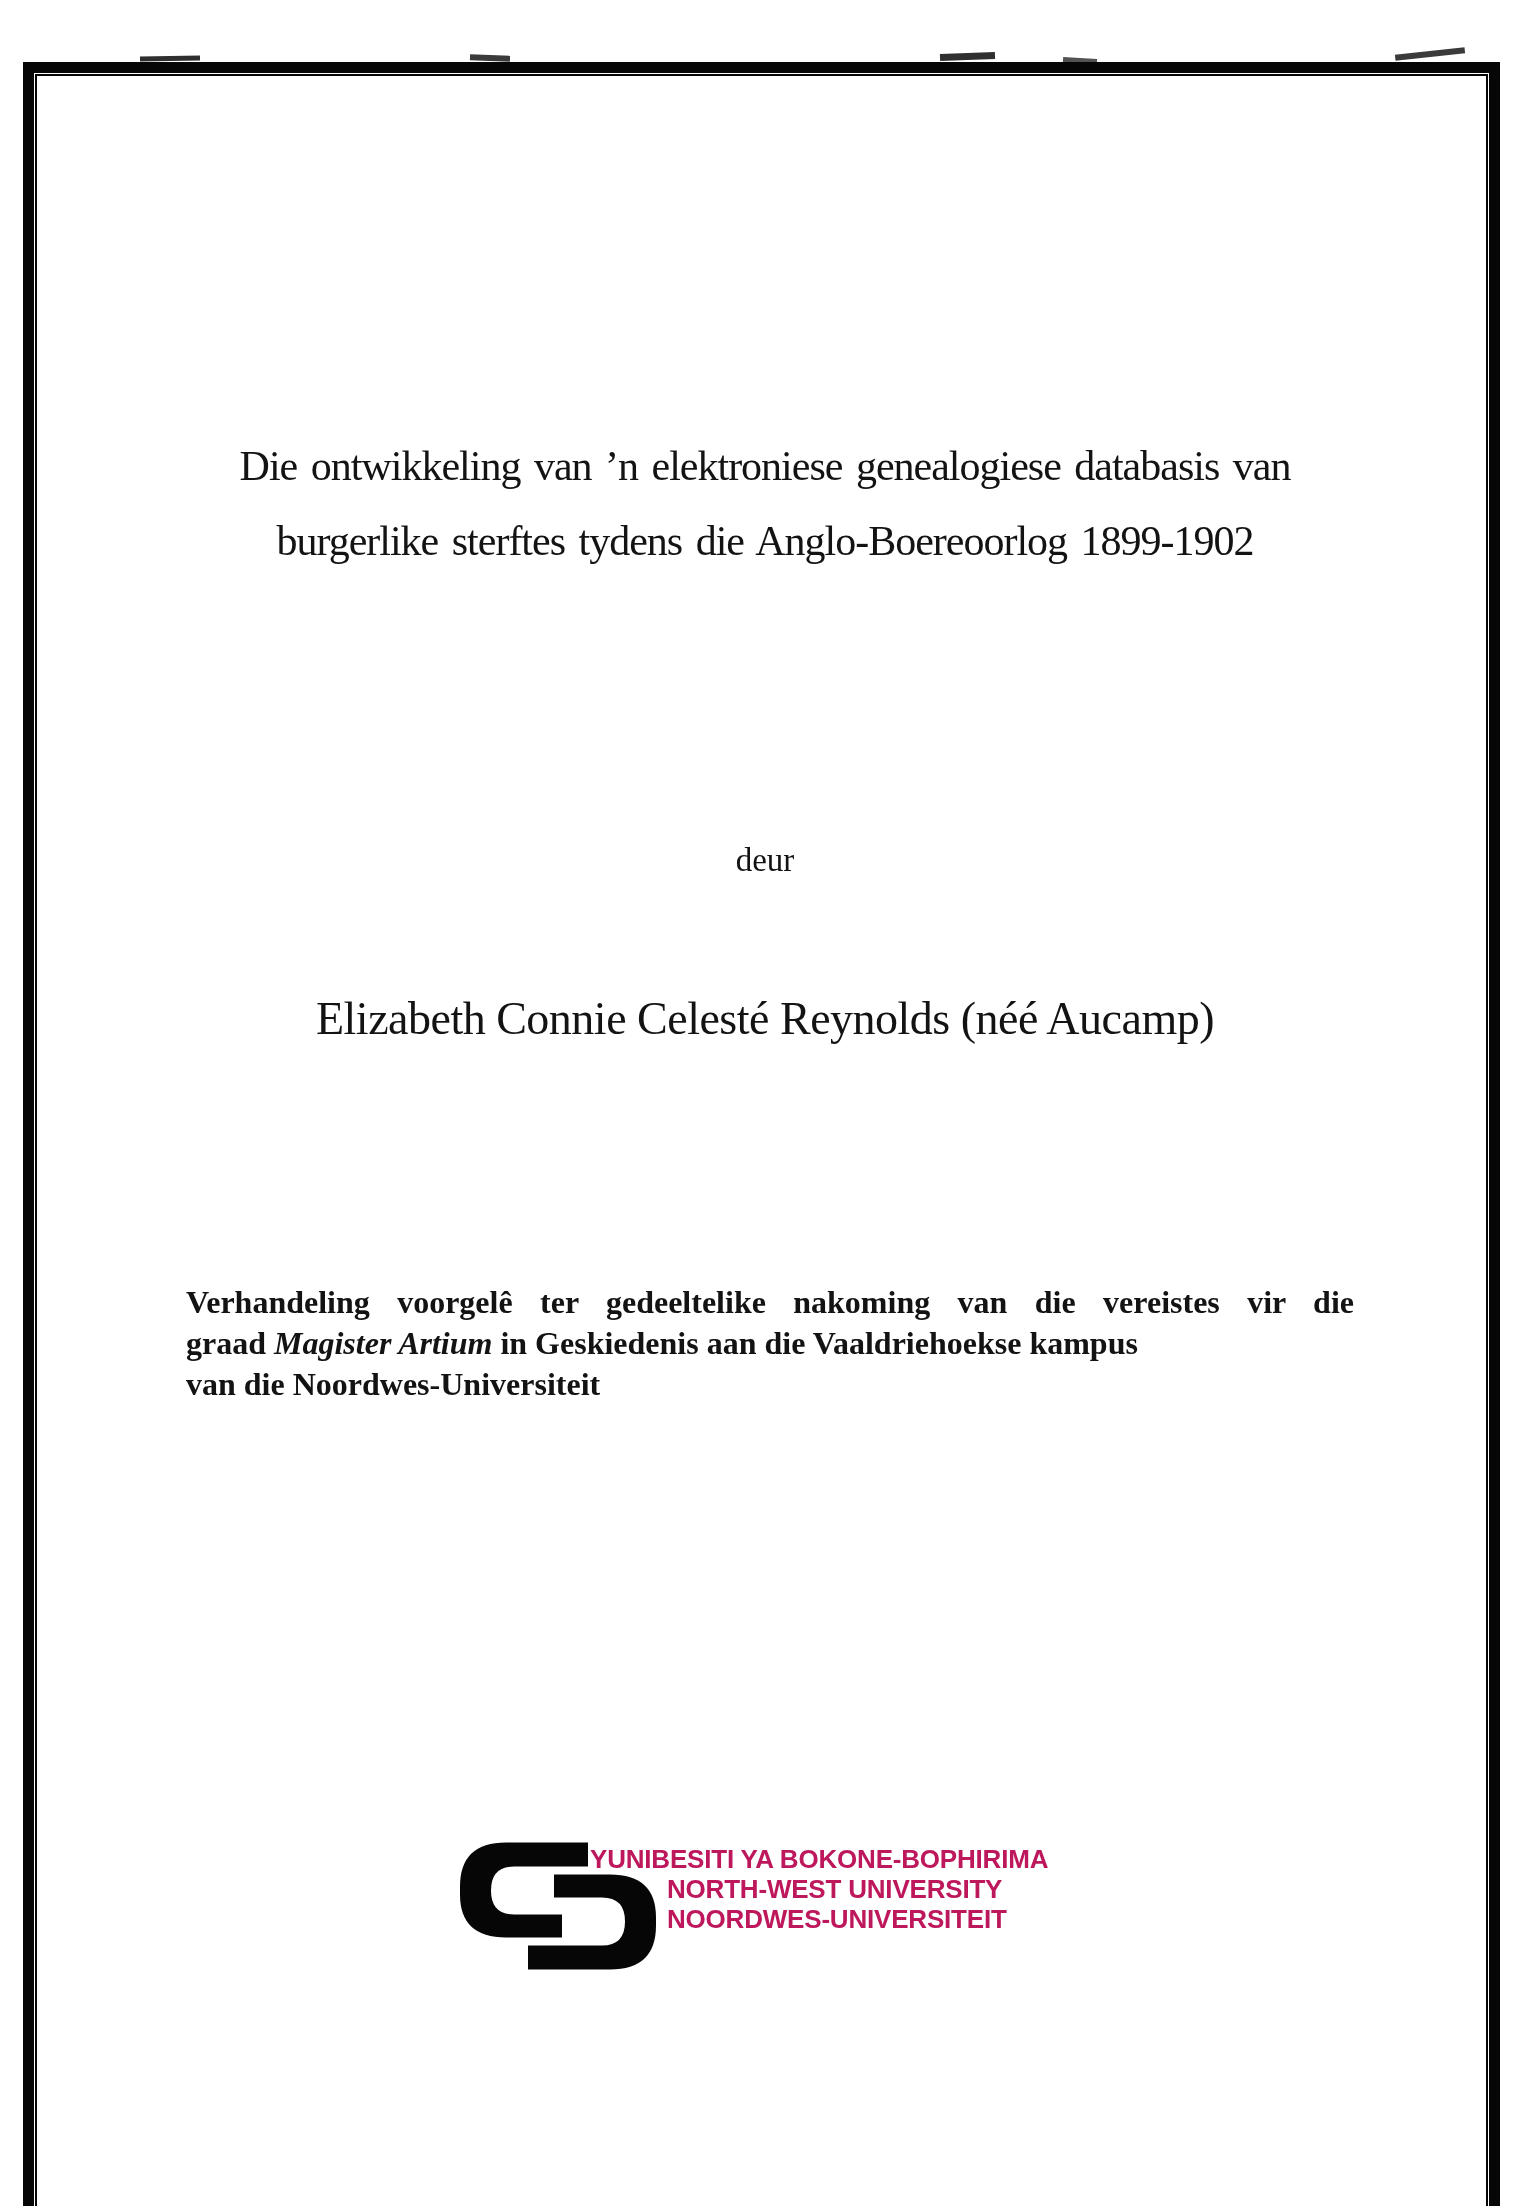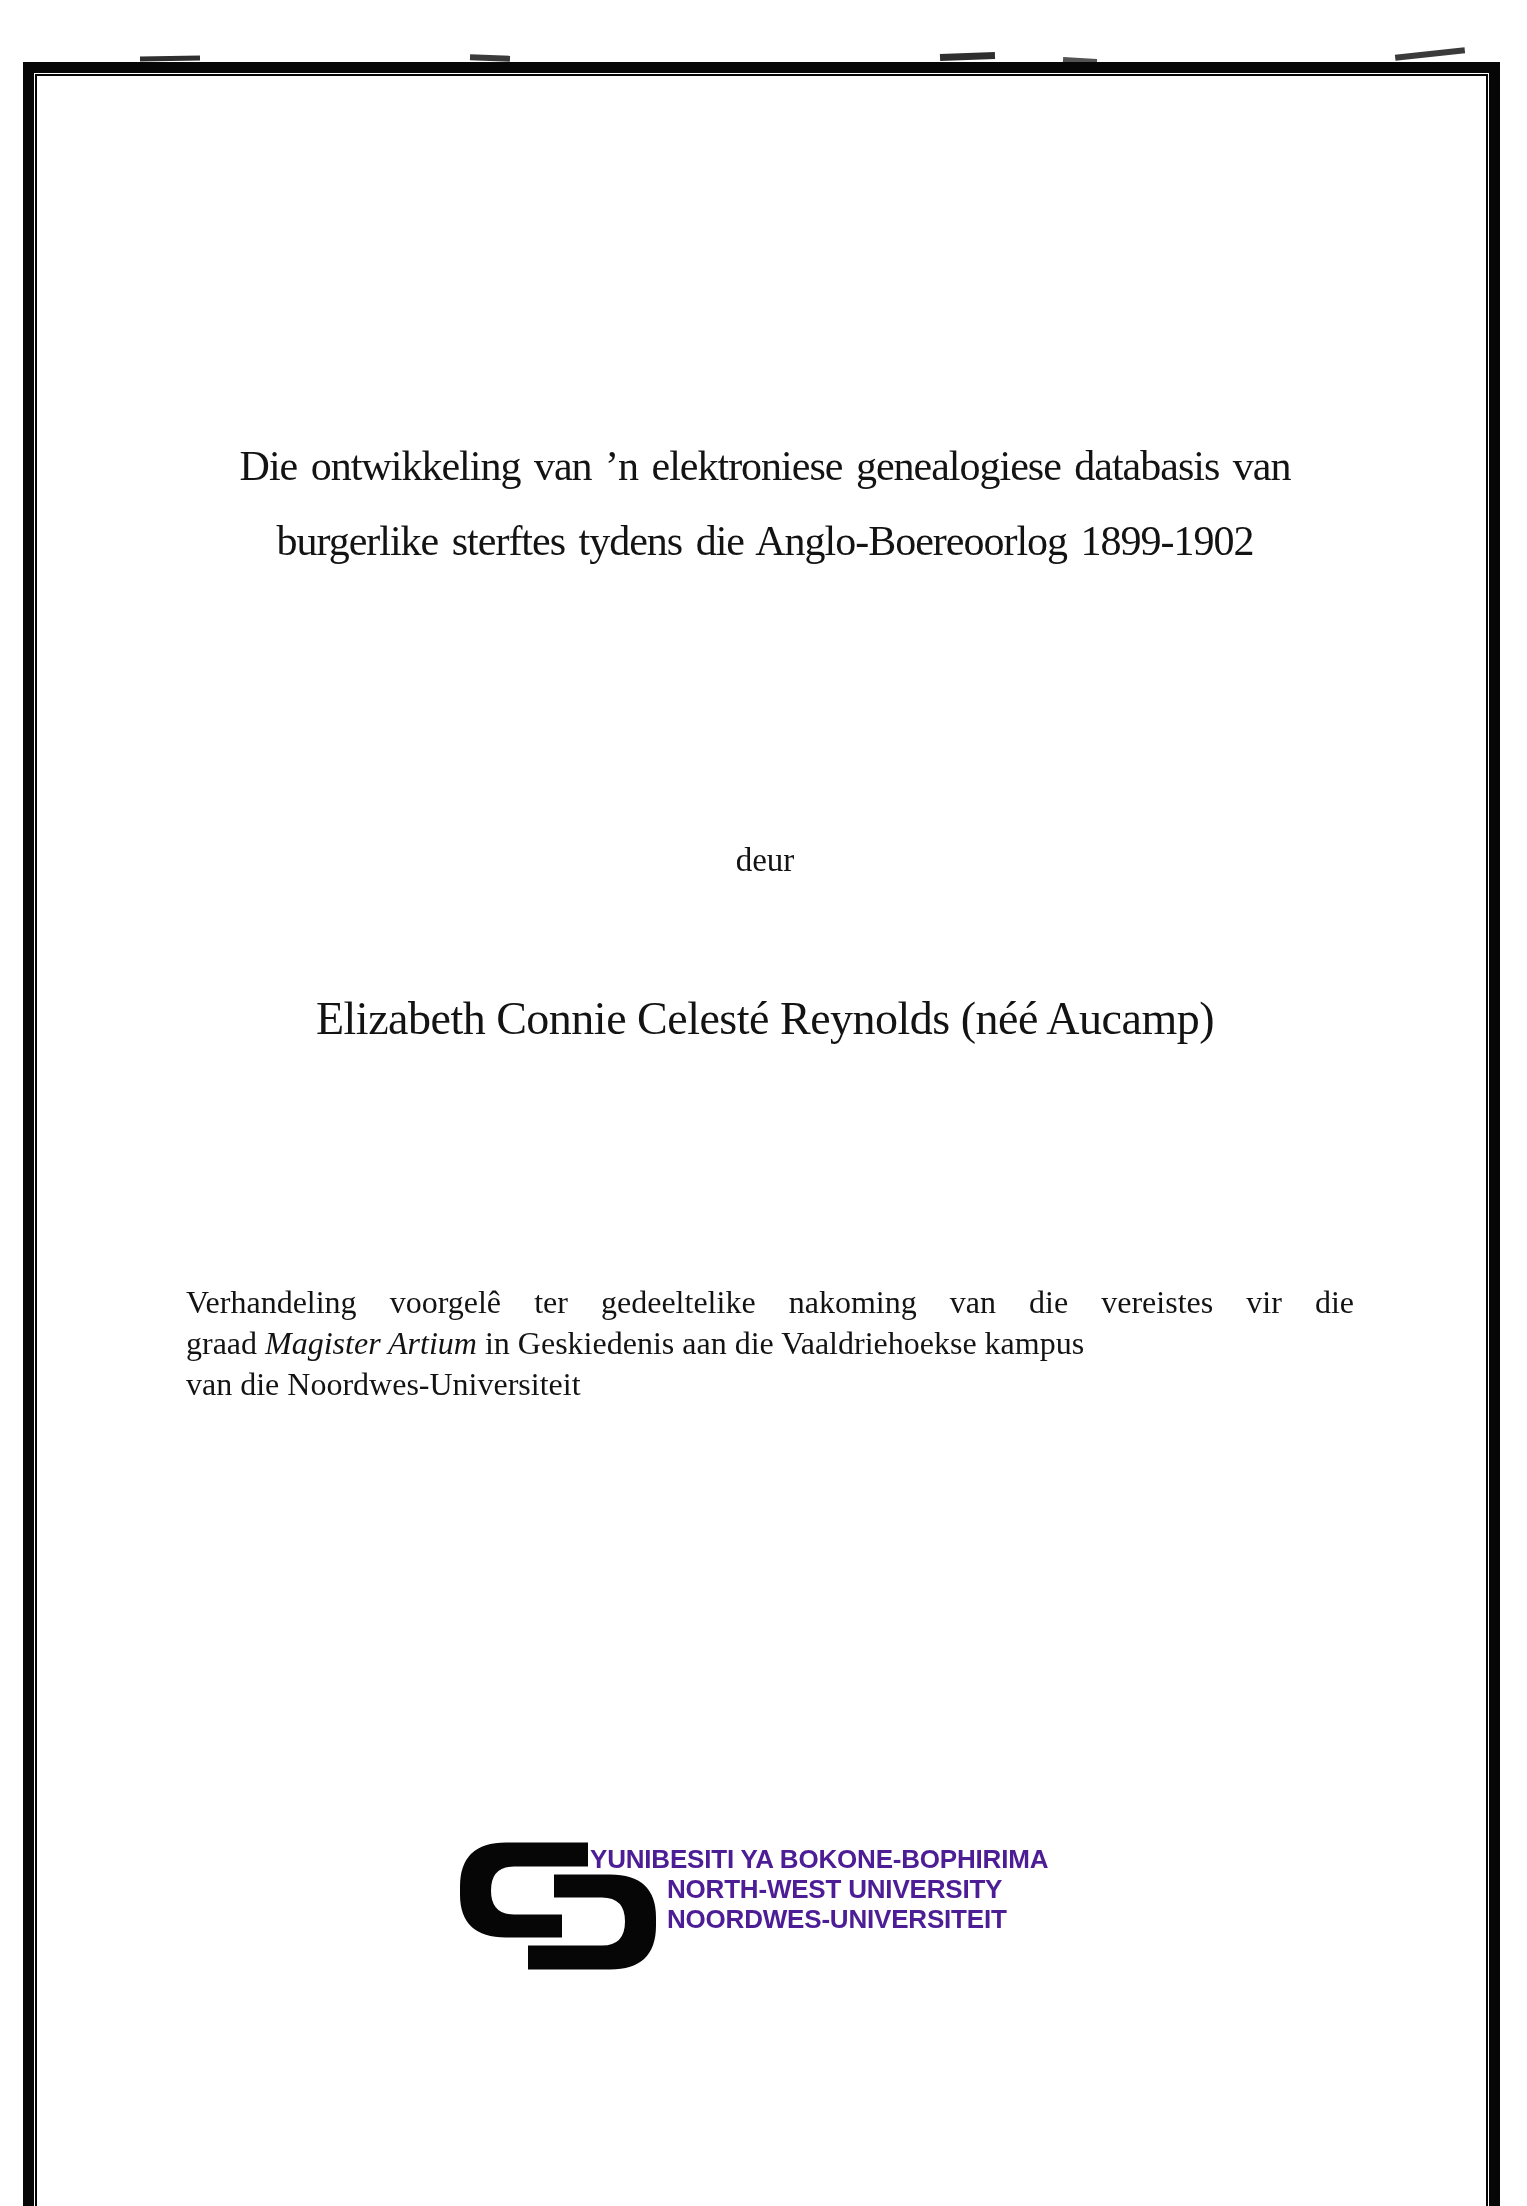--- a/index.html
+++ b/index.html
@@ -67,20 +67,21 @@
     letter-spacing: -0.5px;
     line-height: 46px;
   }
 
   .statement {
     position: absolute;
     left: 186px; top: 1238px;
     width: 1168px;
     font-size: 32px;
     line-height: 41px;
+    font-weight: bold;
   }
   .stmt-line1 { text-align: justify; text-align-last: justify; }
   .stmt-line2 i { font-style: italic; }
 
   .supervisor-block {
     position: absolute;
     left: 186px; top: 1637px;
     font-size: 33px;
     line-height: 42px;
   }
@@ -91,21 +92,21 @@
     width: 196px; height: 128px;
   }
   .logo-text {
     position: absolute;
     left: 590px; top: 1800px;
     font-family: "Liberation Sans", "DejaVu Sans", sans-serif;
     font-weight: 700;
     font-size: 26px;
     line-height: 30px;
     letter-spacing: -0.2px;
-    color: #4c1d95;
+    color: #be185d;
     white-space: nowrap;
   }
   .logo-text .indent { margin-left: 77px; }
 </style>
 </head>
 <body>
 
 <div class="page">
 
   <div class="artifact a1"></div>

